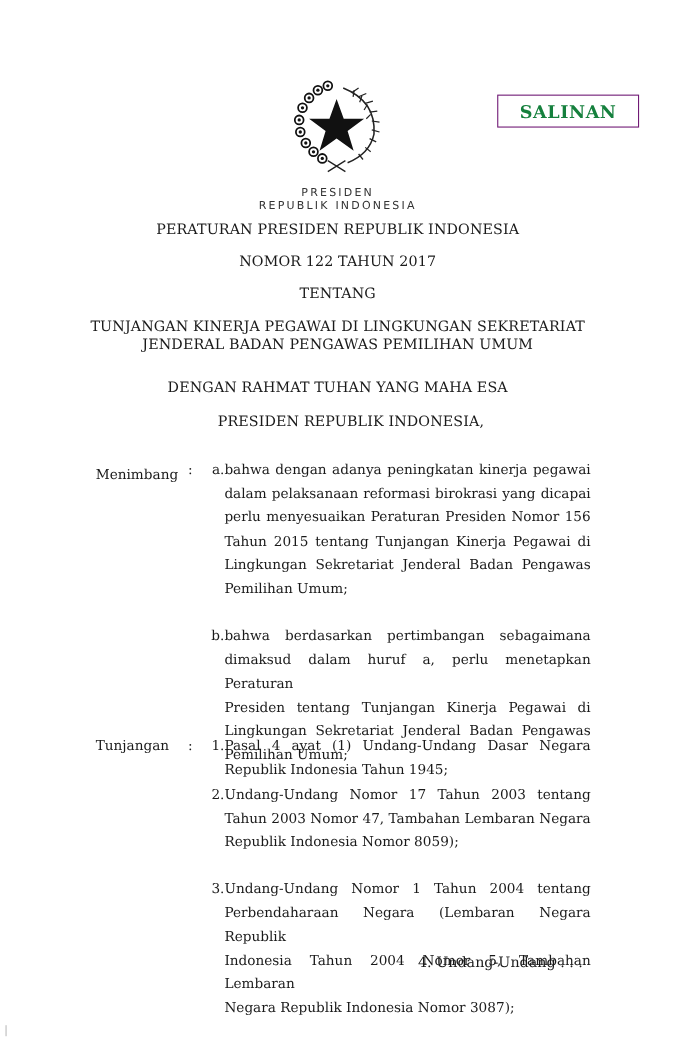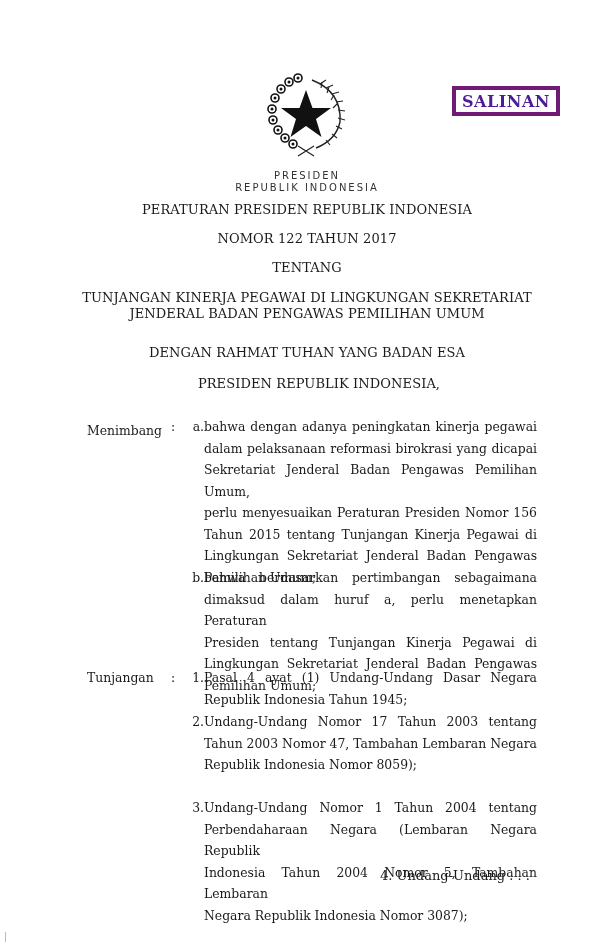--- a/index.html
+++ b/index.html
@@ -1,22 +1,22 @@
 <!DOCTYPE html>
 <html><head>
 <meta charset="utf-8">
 <style>
   html, body { margin: 0; padding: 0; background: #ffffff; }
   body { width: 614px; height: 944px; position: relative; overflow: hidden;
          font-family: "DejaVu Serif", "Liberation Serif", serif; color: #1a1a1a; }
   .abs { position: absolute; }
   .center { left: 0; width: 614px; text-align: center; }
-  .salinan-box { left: 452px; top: 86px; width: 108px; height: 30px; border: 4px solid #701a75;
+  .salinan-box { left: 452px; top: 86px; width: 129px; height: 30px; border: 1px solid #701a75;
                  box-sizing: border-box; display: flex; align-items: center; justify-content: center;
-                 font-family: "DejaVu Serif", serif; font-weight: bold; font-size: 16px; letter-spacing: 0.5px; color:#4c1d95; }
+                 font-family: "DejaVu Serif", serif; font-weight: bold; font-size: 16px; letter-spacing: 0.5px; color:#15803d; }
   .emblem { left: 250px; top: 72px; width: 110px; height: 90px; }
   .pres-small { font-family: "DejaVu Sans", "Liberation Sans", sans-serif; font-size: 10px;
                 letter-spacing: 2px; color: #333; }
   .title { font-size: 13px; letter-spacing: 0.1px; }
   .body-text { font-size: 12.4px; line-height: 21.5px; }
   .label { left: 87px; font-size: 12.4px; }
   .colon { left: 171px; font-size: 12.4px; }
   .item { left: 180px; width: 357px; }
   .item .num { position: absolute; left: 0; width: 24px; text-align: right; }
   .item .txt { margin-left: 24px; text-align: justify; text-align-last: left; }
@@ -82,32 +82,31 @@
 </div>
 
 <div class="abs center pres-small" style="top:170px;text-align:center;">PRESIDEN</div>
 <div class="abs center pres-small" style="top:182px;">REPUBLIK INDONESIA</div>
 
 <div class="abs center title" style="top:202px;">PERATURAN PRESIDEN REPUBLIK INDONESIA</div>
 <div class="abs center title" style="top:231px;">NOMOR 122 TAHUN 2017</div>
 <div class="abs center title" style="top:260px;">TENTANG</div>
 <div class="abs center title" style="top:290px;">TUNJANGAN KINERJA PEGAWAI DI LINGKUNGAN SEKRETARIAT</div>
 <div class="abs center title" style="top:306px;">JENDERAL BADAN PENGAWAS PEMILIHAN UMUM</div>
-<div class="abs center title" style="top:345px;">DENGAN RAHMAT TUHAN YANG BADAN ESA</div>
+<div class="abs center title" style="top:345px;">DENGAN RAHMAT TUHAN YANG MAHA ESA</div>
 <div class="abs center title" style="top:376px;margin-left:12px;">PRESIDEN REPUBLIK INDONESIA,</div>
 
 <div class="abs label body-text" style="top:420px;">Menimbang</div>
 <div class="abs colon body-text" style="top:416px;">:</div>
 
 <div class="abs item body-text" style="top:416px;">
   <span class="num">a.</span>
   <div class="txt">
     <span class="ln">bahwa dengan adanya peningkatan kinerja pegawai</span>
     <span class="ln">dalam pelaksanaan reformasi birokrasi yang dicapai</span>
-    <span class="ln">Sekretariat Jenderal Badan Pengawas Pemilihan Umum,</span>
     <span class="ln">perlu menyesuaikan Peraturan Presiden Nomor 156</span>
     <span class="ln">Tahun 2015 tentang Tunjangan Kinerja Pegawai di</span>
     <span class="ln">Lingkungan Sekretariat Jenderal Badan Pengawas</span>
     <span class="ln last">Pemilihan Umum;</span>
   </div>
 </div>
 
 <div class="abs item body-text" style="top:567px;">
   <span class="num">b.</span>
   <div class="txt">

